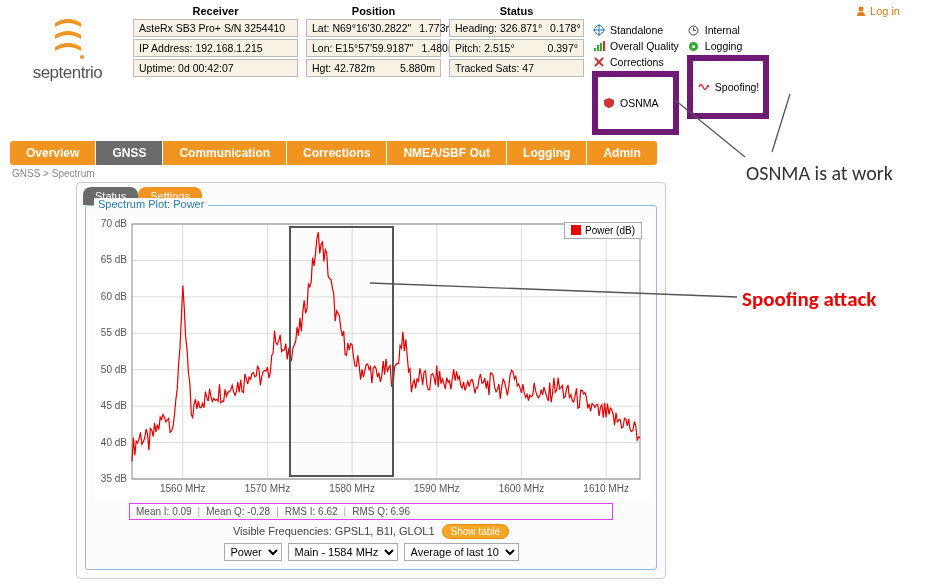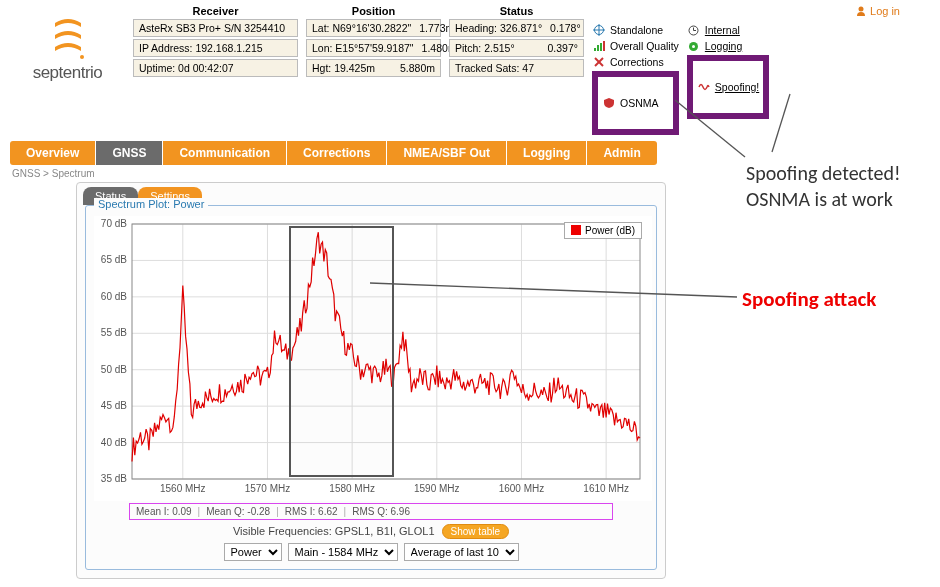--- a/index.html
+++ b/index.html
@@ -10,21 +10,21 @@
   .logo svg { display: block; }
   .logo-text { font-size: 17px; color: #555; margin-top: 2px; letter-spacing: -0.5px; }
   
   .info-group { display: flex; flex-direction: column; }
   .info-group .col-title { font-weight: bold; text-align: center; font-size: 11px; margin-bottom: 2px; }
   .info-box { border: 1px solid #bbb; background: #f7f2e4; padding: 2px 5px; margin-bottom: 2px; font-size: 10.5px; display: flex; justify-content: space-between; gap: 8px; min-height: 18px; align-items: center; }
   .info-box .label { white-space: nowrap; }
   .info-box .val { white-space: nowrap; }
   
   .status-col2 { display: flex; flex-direction: column; gap: 2px; padding-top: 18px; font-size: 10.5px; }
-  .status-col3 { display: flex; flex-direction: column; gap: 2px; padding-top: 18px; font-size: 10.5px; text-decoration: underline; }
+  .status-col3 { display: flex; flex-direction: column; gap: 2px; padding-top: 18px; font-size: 10.5px; }
   .status-item { display: flex; align-items: center; gap: 4px; }
   .status-item .icon { width: 14px; height: 14px; display: inline-flex; align-items: center; justify-content: center; }
   
   .highlight-box { border: 6px solid #701a75; padding: 19px 4px; text-align: right; }
   
   .login-link { position: absolute; right: 40px; top: 5px; color: #e07b1a; display: flex; align-items: center; gap: 3px; font-size: 11px; }
   
   .nav { display: flex; margin: 6px 10px 0 10px; }
   .nav-item { background: #f29420; color: #fff; padding: 5px 16px; font-size: 12px; font-weight: bold; border-right: 1px solid #fff; cursor: pointer; }
   .nav-item:first-child { border-radius: 3px 0 0 3px; }
@@ -103,21 +103,21 @@
     <div class="col-title">Position</div>
     <div class="info-box">
         <span class="label">Lat: N69°16'30.2822"</span>
         <span class="val">1.773m</span>
       </div>
     <div class="info-box">
         <span class="label">Lon: E15°57'59.9187"</span>
         <span class="val">1.480m</span>
       </div>
     <div class="info-box">
-        <span class="label">Hgt: 19.425m</span>
+        <span class="label">Hgt: 42.782m</span>
         <span class="val">5.880m</span>
       </div>
   </div>
 
   <div class="info-group" style="width:135px">
     <div class="col-title">Status</div>
     <div class="info-box">
         <span class="label">Heading: 326.871°</span>
         <span class="val">0.178°</span>
       </div>
@@ -278,21 +278,20 @@
 
     <div class="controls">
       <select><option>Power</option></select>
       <select><option>Main - 1584 MHz</option></select>
       <select><option>Average of last 10</option></select>
     </div>
   </div>
 </div>
 
 <div class="annotation" style="left:746px; top:160px;">
-  <div>Spoofing detected!</div>
   <div>OSNMA is at work</div>
 </div>
 <div class="annotation red" style="left:742px; top:286px;">Spoofing attack</div>
 
 <svg style="position:absolute; left:0; top:0; pointer-events:none;" width="940" height="587">
   <line x1="675" y1="100" x2="745" y2="157" stroke="#555" stroke-width="1.3"></line>
   <line x1="790" y1="94" x2="772" y2="152" stroke="#555" stroke-width="1.3"></line>
   <line x1="370" y1="283" x2="737" y2="297" stroke="#555" stroke-width="1.3"></line>
 </svg>
 

